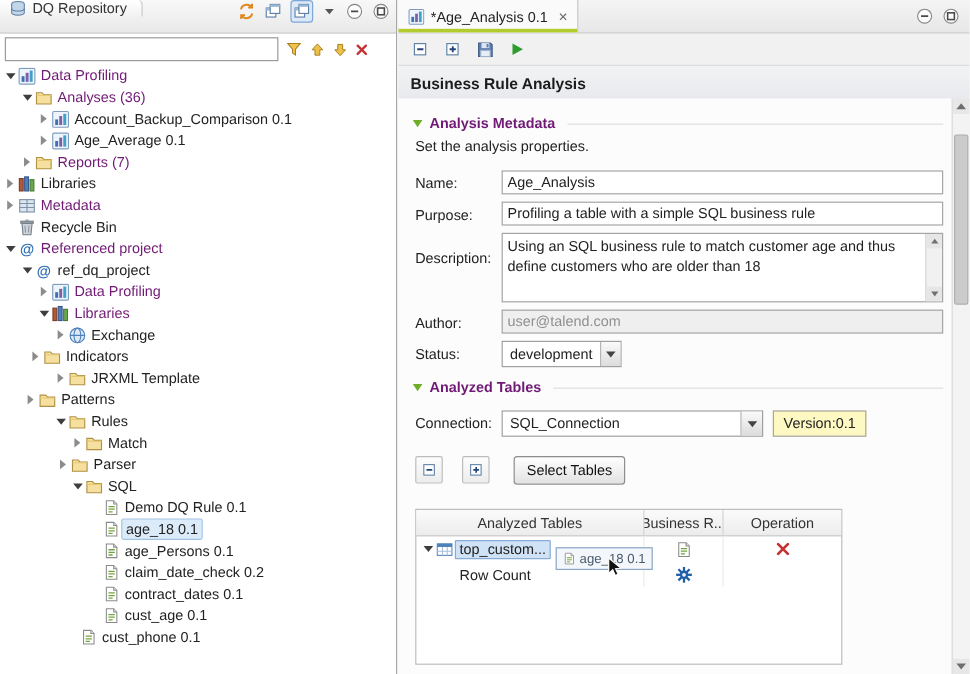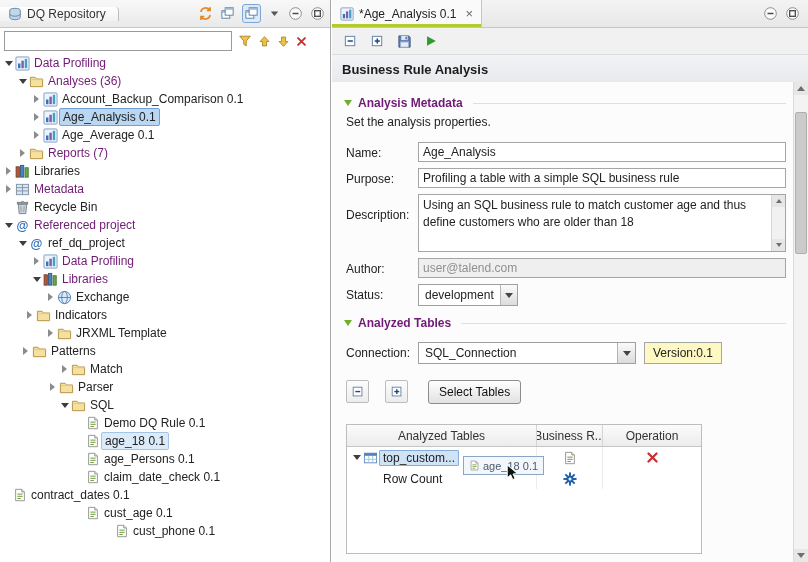--- a/index.html
+++ b/index.html
@@ -4,21 +4,21 @@
 <style>
   html,body{margin:0;padding:0}
   body{width:808px;height:562px;position:relative;overflow:hidden;background:#fff;
        font-family:"Liberation Sans",sans-serif;font-size:12px;color:#222}
   svg{display:block}
 
   
   .left-panel{position:absolute;left:0;top:0;width:331px;height:562px;background:#fff;
               border-right:1px solid #a8a8a8;box-sizing:border-box}
   .ltabbar{height:28px;background:linear-gradient(#f8f8f8,#e9e9e9);border-bottom:1px solid #c6c6c6;
-           display:flex;align-items:center;box-sizing:border-box}
+           display:flex;align-items:flex-start;box-sizing:border-box}
   .ltab{display:flex;align-items:center;gap:5px;padding:0 12px 0 8px;background:linear-gradient(#ffffff,#f1f1f1);
         border-right:1px solid #bfbfbf;border-top-right-radius:4px;color:#333}
   .ltools{margin-left:auto;display:flex;align-items:center;gap:7px;padding-right:5px}
   .tico{display:flex;align-items:center;justify-content:center}
   .pressed{background:#dce9f7;border:1px solid #7da7d9;border-radius:3px;padding:1px}
   .searchrow{height:26px;display:flex;align-items:center;gap:6px;padding:0 4px;box-sizing:border-box}
   .searchrow input{width:220px;height:18px;border:1px solid #9b9b9b;padding:0 3px;
                    font:11px "Liberation Sans",sans-serif}
   .tree{overflow:hidden;height:508px}
   .trow{height:18px;display:flex;align-items:center;white-space:nowrap}
@@ -329,29 +329,20 @@
         </span>
         <span class="tlabel">Account_Backup_Comparison 0.1</span>
       </div>
     <div class="trow" style="padding-left:31px">
         <span class="arr arr-c"></span>
         <span class="ticon">
           <svg width="15" height="15" viewBox="0 0 16 16">
             <use href="#i-chart"></use>
           </svg>
         </span>
-        <span class="tlabel sel-strong">Age_Analysis 0.1</span>
-      </div>
-    <div class="trow" style="padding-left:31px">
-        <span class="arr arr-c"></span>
-        <span class="ticon">
-          <svg width="15" height="15" viewBox="0 0 16 16">
-            <use href="#i-chart"></use>
-          </svg>
-        </span>
         <span class="tlabel">Age_Average 0.1</span>
       </div>
     <div class="trow" style="padding-left:17px">
         <span class="arr arr-c"></span>
         <span class="ticon">
           <svg width="15" height="15" viewBox="0 0 16 16">
             <use href="#i-folder"></use>
           </svg>
         </span>
         <span class="tlabel bold">Reports (7)</span>
@@ -448,20 +439,29 @@
       </div>
     <div class="trow" style="padding-left:20px">
         <span class="arr arr-c"></span>
         <span class="ticon">
           <svg width="15" height="15" viewBox="0 0 16 16">
             <use href="#i-folder"></use>
           </svg>
         </span>
         <span class="tlabel">Patterns</span>
       </div>
+    <div class="trow" style="padding-left:45px">
+        <span class="arr arr-e"></span>
+        <span class="ticon">
+          <svg width="15" height="15" viewBox="0 0 16 16">
+            <use href="#i-folder"></use>
+          </svg>
+        </span>
+        <span class="tlabel">Rules</span>
+      </div>
     <div class="trow" style="padding-left:59px">
         <span class="arr arr-c"></span>
         <span class="ticon">
           <svg width="15" height="15" viewBox="0 0 16 16">
             <use href="#i-folder"></use>
           </svg>
         </span>
         <span class="tlabel">Match</span>
       </div>
     <div class="trow" style="padding-left:47px">
@@ -509,41 +509,41 @@
         </span>
         <span class="tlabel">age_Persons 0.1</span>
       </div>
     <div class="trow" style="padding-left:73px">
         <span class="arr"></span>
         <span class="ticon">
           <svg width="14" height="14" viewBox="0 0 16 16">
             <use href="#i-rule"></use>
           </svg>
         </span>
-        <span class="tlabel">claim_date_check 0.1</span>
-      </div>
-    <div class="trow" style="">
-        <span class="arr"></span>
-        <span class="ticon">
-          <svg width="14" height="14" viewBox="0 0 16 16">
-            <use href="#i-rule"></use>
-          </svg>
-        </span>
-        <span class="tlabel">contract_dates 0.1</span>
+        <span class="tlabel">claim_date_check 0.2</span>
       </div>
     <div class="trow" style="padding-left:73px">
         <span class="arr"></span>
         <span class="ticon">
           <svg width="14" height="14" viewBox="0 0 16 16">
             <use href="#i-rule"></use>
           </svg>
         </span>
+        <span class="tlabel">contract_dates 0.1</span>
+      </div>
+    <div class="trow" style="padding-left:73px">
+        <span class="arr"></span>
+        <span class="ticon">
+          <svg width="14" height="14" viewBox="0 0 16 16">
+            <use href="#i-rule"></use>
+          </svg>
+        </span>
         <span class="tlabel">cust_age 0.1</span>
       </div>
-    <div class="trow" style="padding-left:102px">
+    <div class="trow" style="padding-left:54px">
         <span class="arr"></span>
         <span class="ticon">
           <svg width="14" height="14" viewBox="0 0 16 16">
             <use href="#i-rule"></use>
           </svg>
         </span>
         <span class="tlabel">cust_phone 0.1</span>
       </div>
   </div>
 </div>

